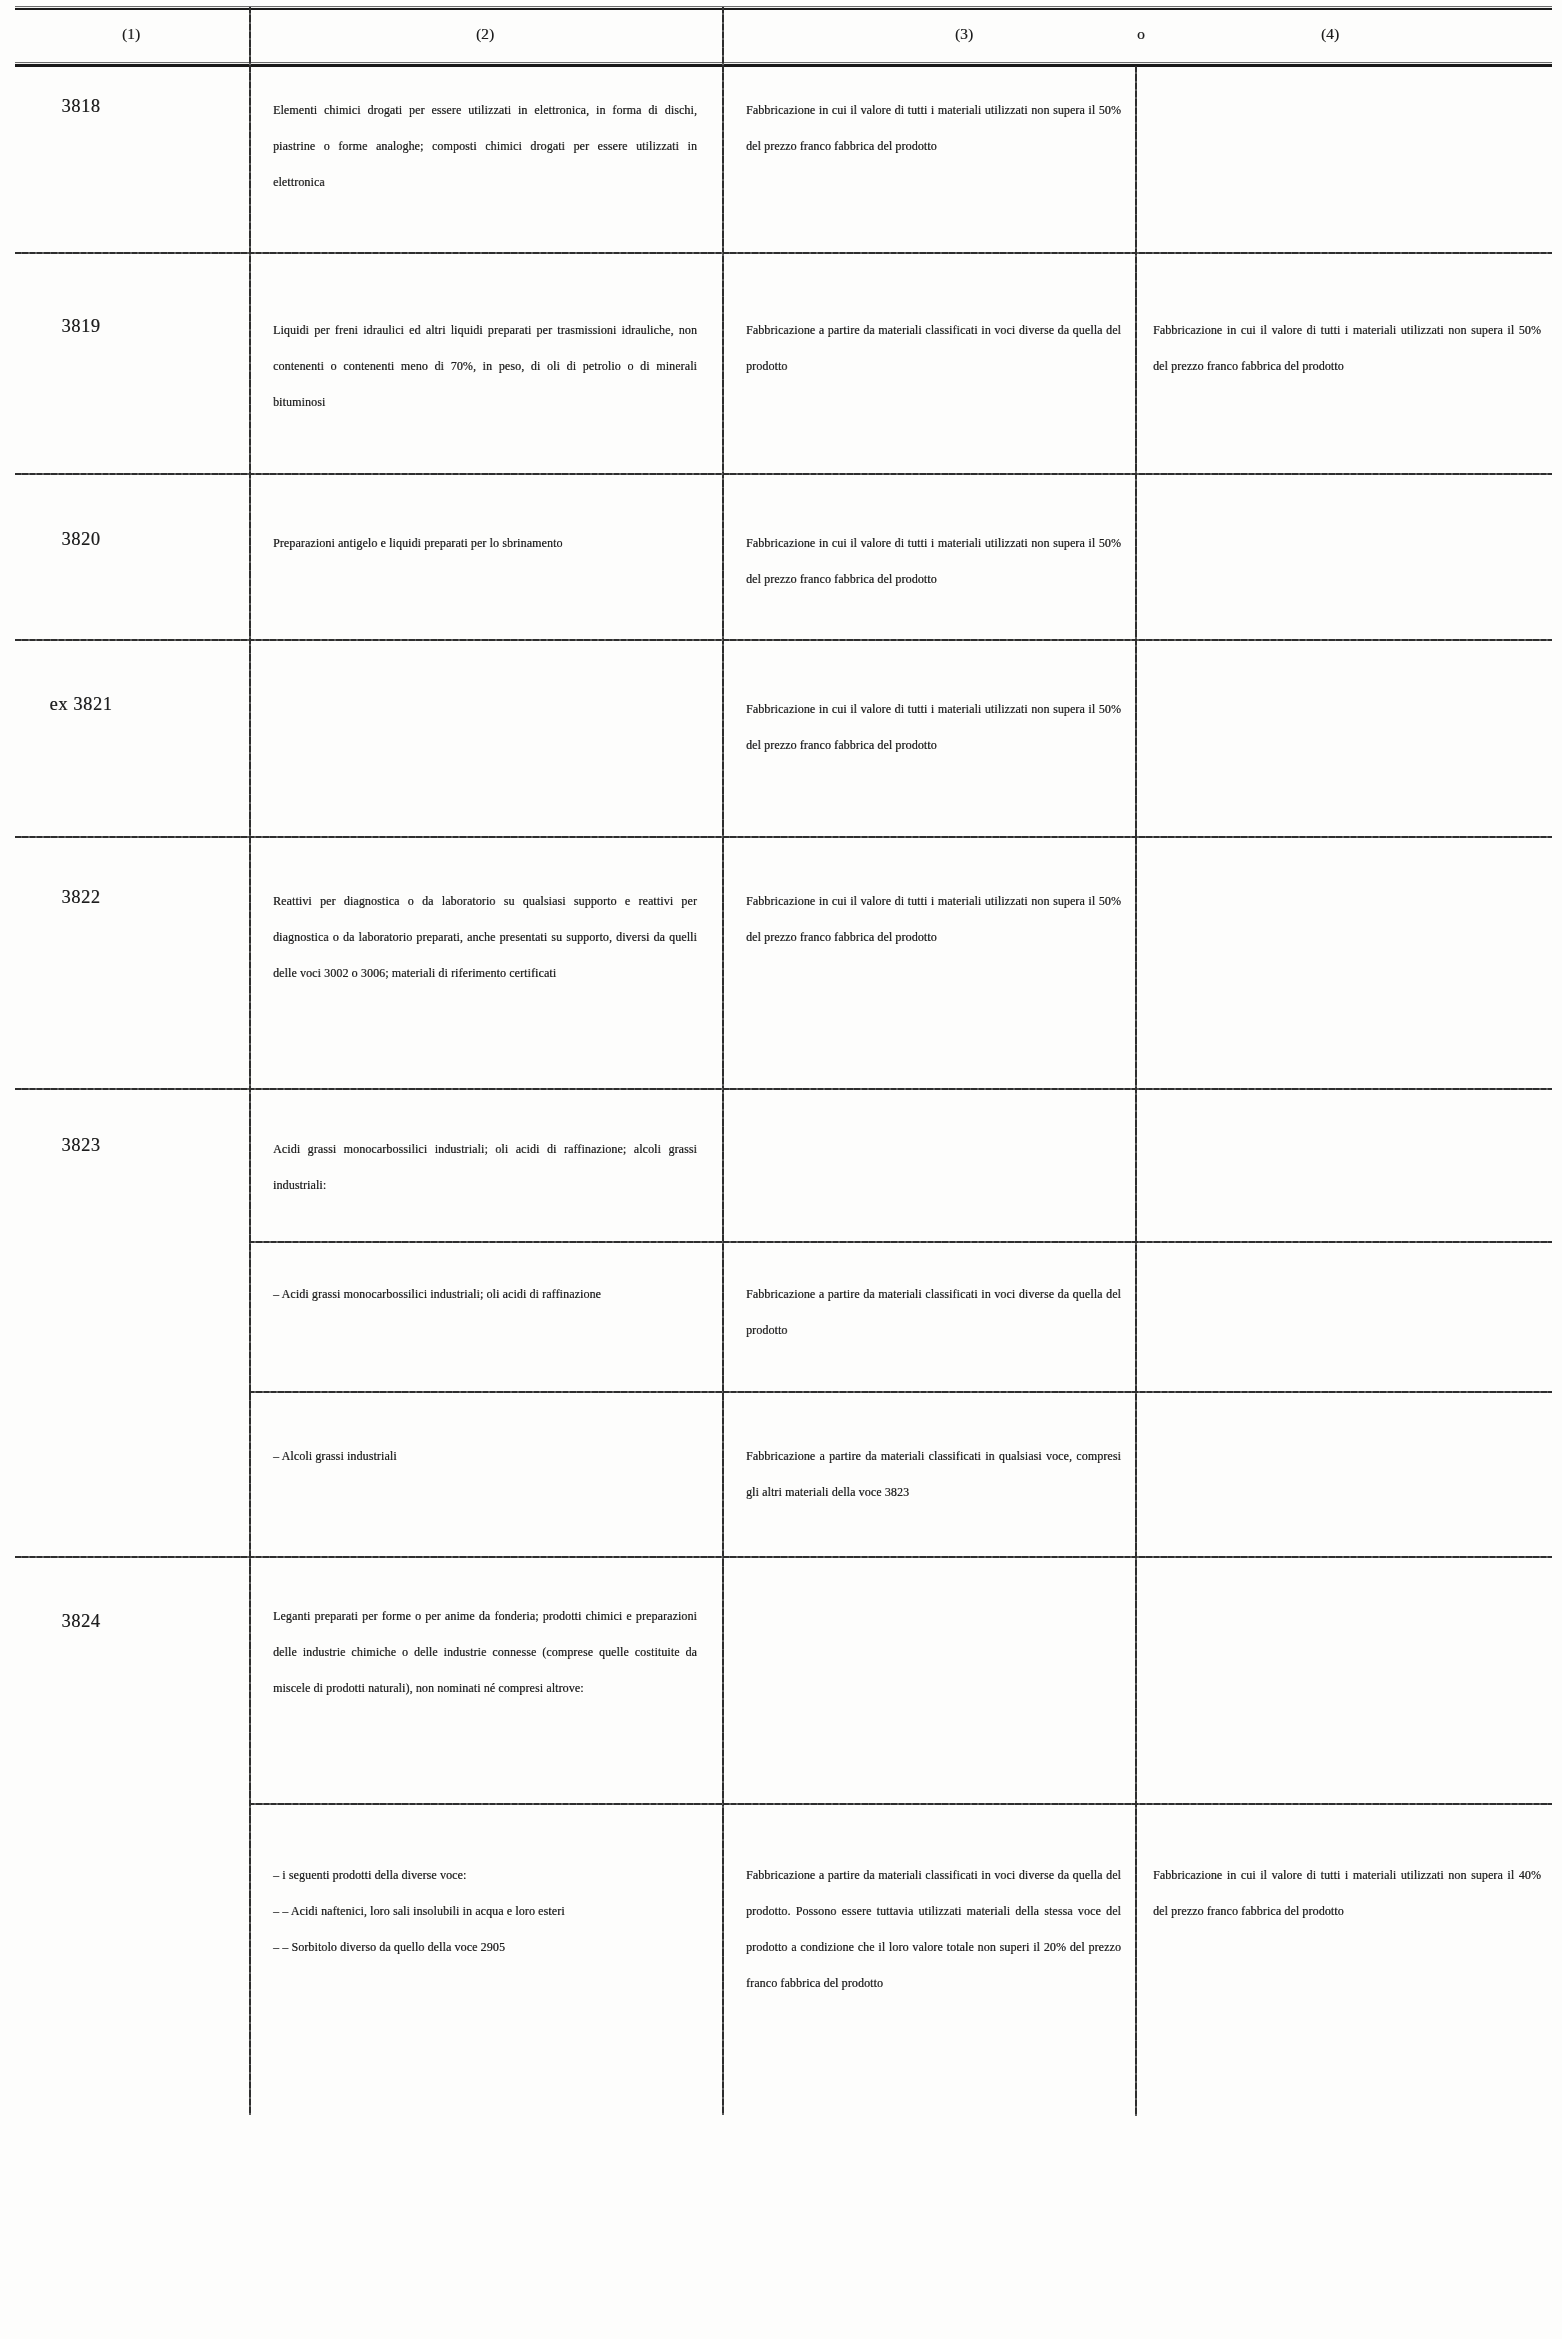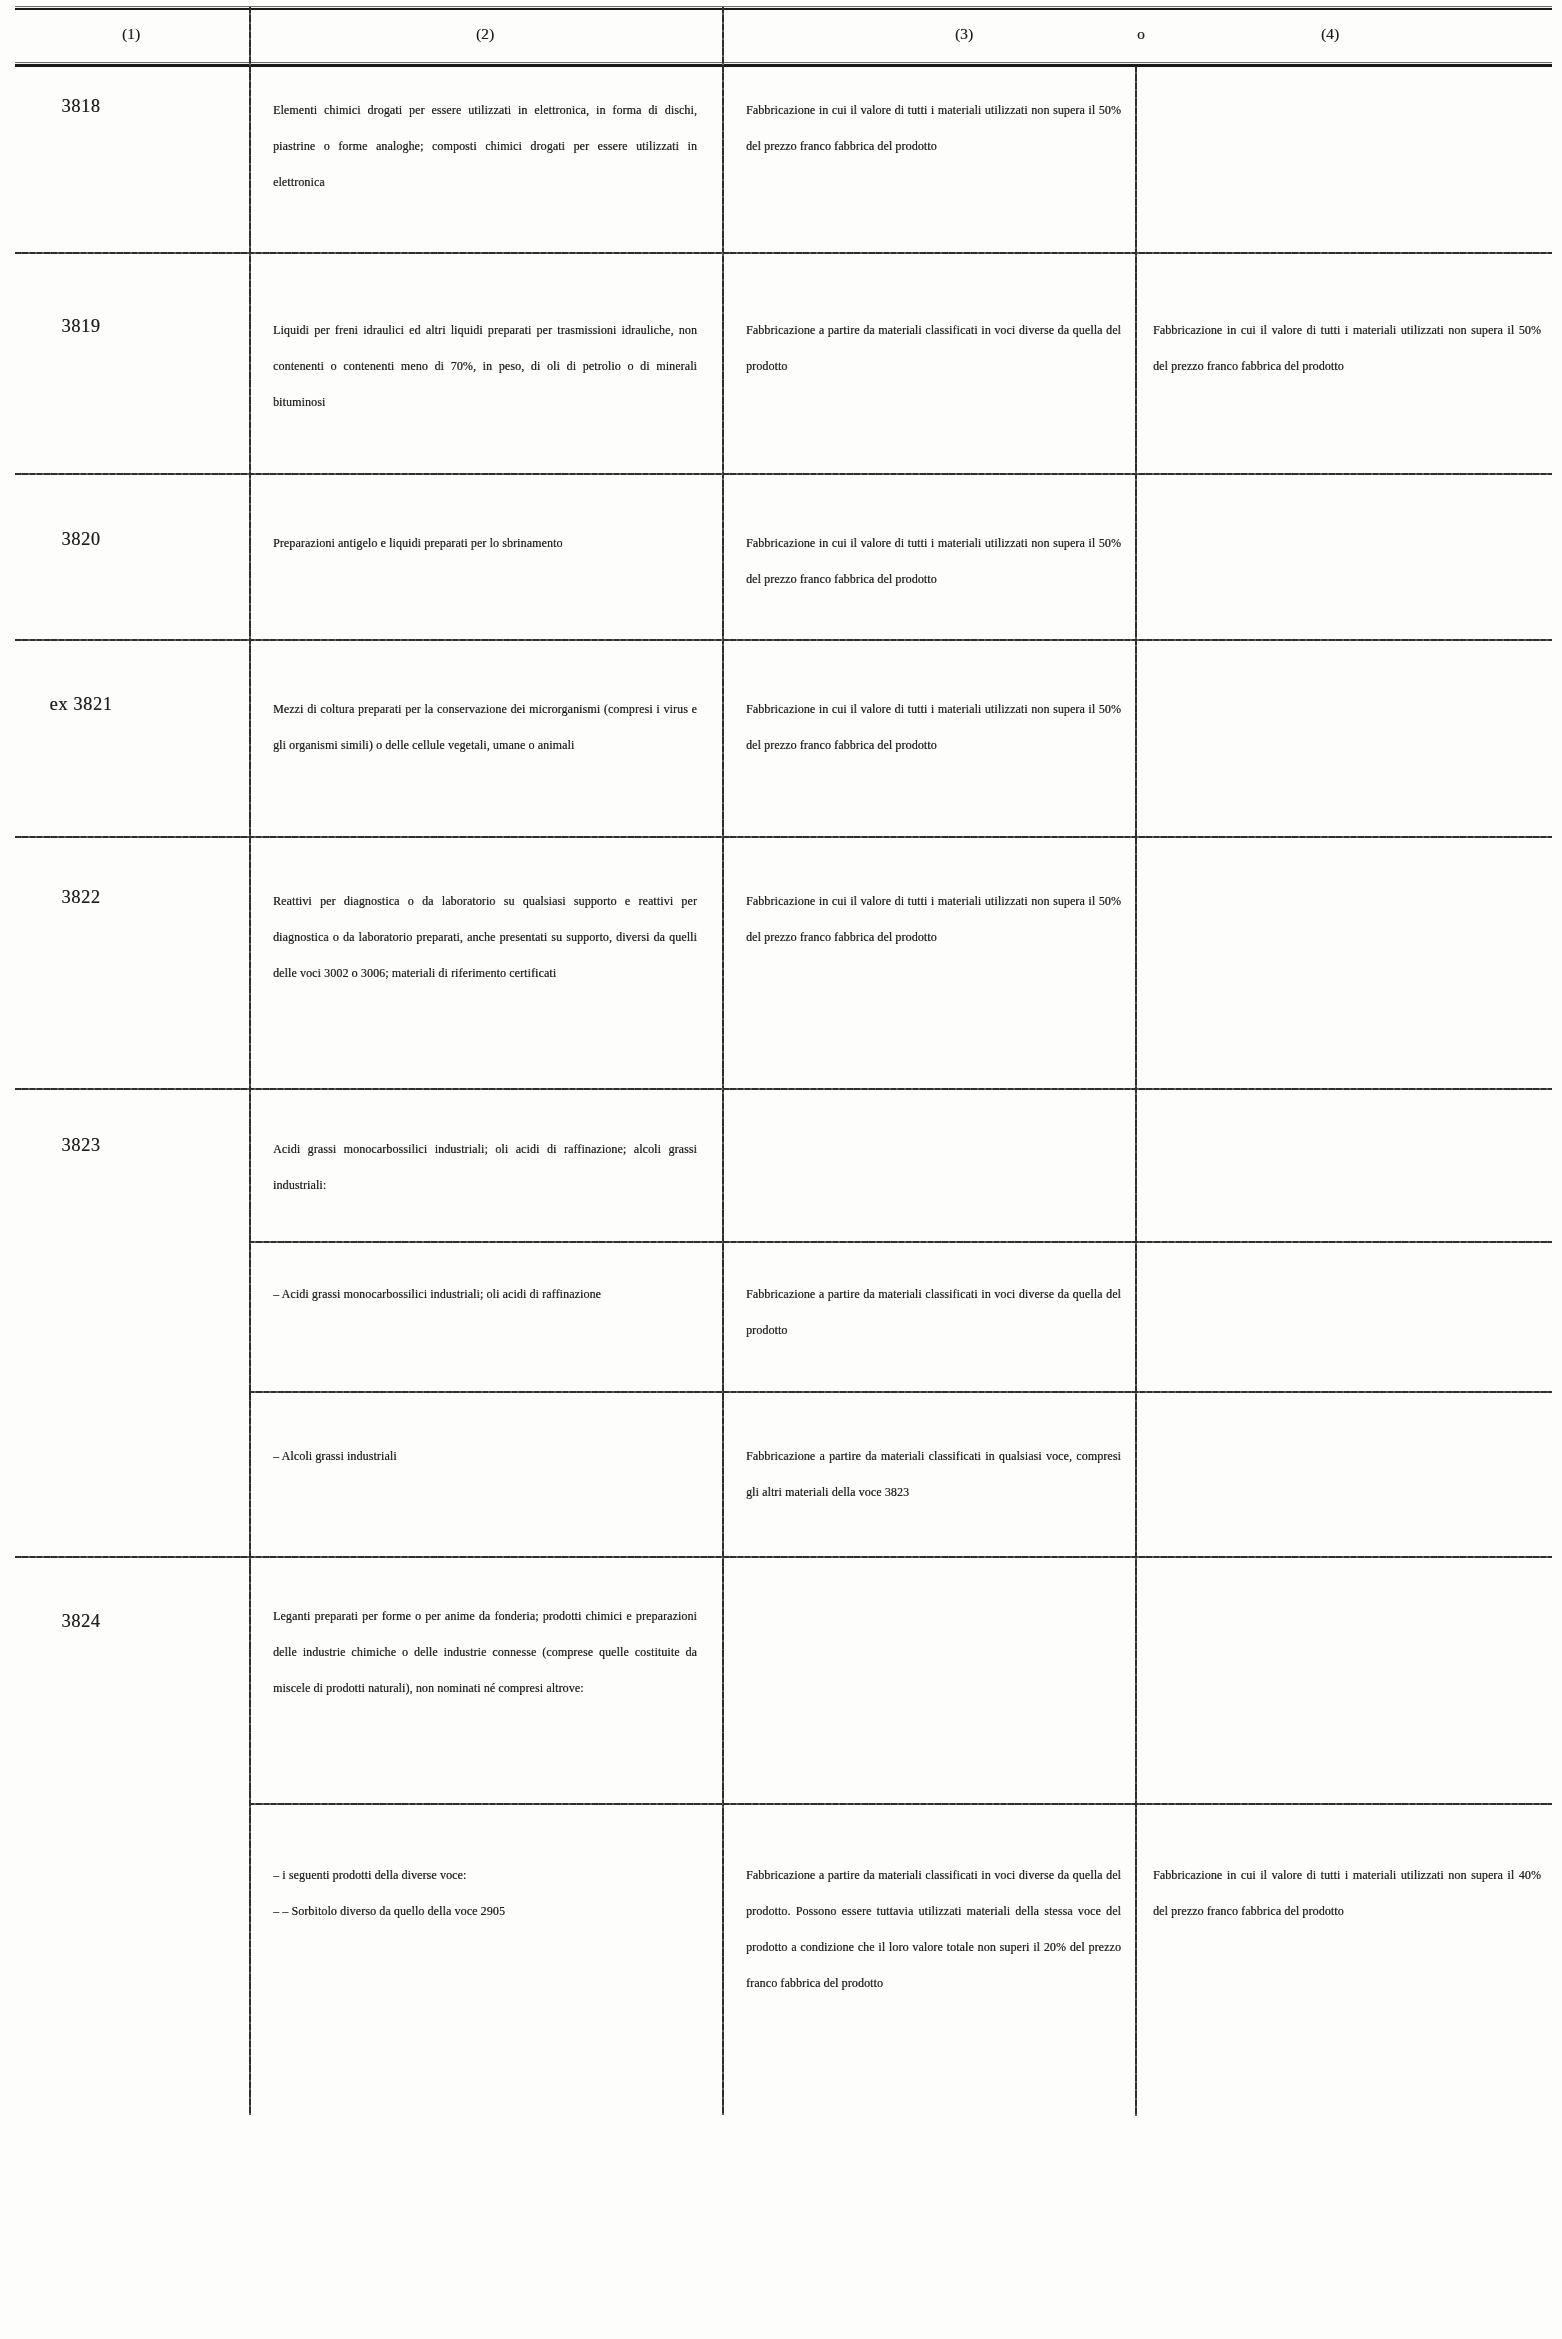--- a/index.html
+++ b/index.html
@@ -77,40 +77,40 @@
   <div class="code" style="top:314px;">3819</div>
   <div class="cell" style="left:273px; top:312px; width:424px;">Liquidi per freni idraulici ed altri liquidi preparati per trasmissioni idrauliche, non contenenti o contenenti meno di 70%, in peso, di oli di petrolio o di minerali bituminosi</div>
   <div class="cell" style="left:746px; top:312px; width:375px;">Fabbricazione a partire da materiali classificati in voci diverse da quella del prodotto</div>
   <div class="cell" style="left:1153px; top:312px; width:388px;">Fabbricazione in cui il valore di tutti i materiali utilizzati non supera il 50% del prezzo franco fabbrica del prodotto</div>
 
   <div class="code" style="top:527px;">3820</div>
   <div class="cell" style="left:273px; top:525px; width:424px;">Preparazioni antigelo e liquidi preparati per lo sbrinamento</div>
   <div class="cell" style="left:746px; top:525px; width:375px;">Fabbricazione in cui il valore di tutti i materiali utilizzati non supera il 50% del prezzo franco fabbrica del prodotto</div>
 
   <div class="code" style="top:692px;">ex 3821</div>
-  <div class="cell" style="left:273px; top:691px; width:424px;">Mezzi di coltura preparati per la conservazione dei microrganismi (compresi i virus e gli organismi simili) o delle cellule vegetali, umane o animali</div>
   <div class="cell" style="left:746px; top:691px; width:375px;">Fabbricazione in cui il valore di tutti i materiali utilizzati non supera il 50% del prezzo franco fabbrica del prodotto</div>
 
   <div class="code" style="top:885px;">3822</div>
   <div class="cell" style="left:273px; top:883px; width:424px;">Reattivi per diagnostica o da laboratorio su qualsiasi supporto e reattivi per diagnostica o da laboratorio preparati, anche presentati su supporto, diversi da quelli delle voci 3002 o 3006; materiali di riferimento certificati</div>
   <div class="cell" style="left:746px; top:883px; width:375px;">Fabbricazione in cui il valore di tutti i materiali utilizzati non supera il 50% del prezzo franco fabbrica del prodotto</div>
 
   <div class="code" style="top:1133px;">3823</div>
   <div class="cell hang1" style="left:273px; top:1276px; width:424px;">– Acidi grassi monocarbossilici industriali; oli acidi di raffinazione</div>
 
   <div class="cell" style="left:273px; top:1131px; width:424px;">Acidi grassi monocarbossilici industriali; oli acidi di raffinazione; alcoli grassi industriali:</div>
   <div class="cell" style="left:746px; top:1276px; width:375px;">Fabbricazione a partire da materiali classificati in voci diverse da quella del prodotto</div>
 
   <div class="cell hang1" style="left:273px; top:1438px; width:424px;">– Alcoli grassi industriali</div>
   <div class="cell" style="left:746px; top:1438px; width:375px;">Fabbricazione a partire da materiali classificati in qualsiasi voce, compresi gli altri materiali della voce 3823</div>
 
   <div class="code" style="top:1609px;">3824</div>
   <div class="cell" style="left:273px; top:1598px; width:424px;">Leganti preparati per forme o per anime da fonderia; prodotti chimici e preparazioni delle industrie chimiche o delle industrie connesse (comprese quelle costituite da miscele di prodotti naturali), non nominati né compresi altrove:</div>
 
   <div class="cell" style="left:273px; top:1857px; width:411px;">
     <div class="item hang1">– i seguenti prodotti della diverse voce:</div>
+    <div class="item hang2">– – Acidi naftenici, loro sali insolubili in acqua e loro esteri</div>
     <div class="item hang2">– – Sorbitolo diverso da quello della voce 2905</div>
   </div>
   <div class="cell" style="left:746px; top:1857px; width:375px;">Fabbricazione a partire da materiali classificati in voci diverse da quella del prodotto. Possono essere tuttavia utilizzati materiali della stessa voce del prodotto a condizione che il loro valore totale non superi il 20% del prezzo franco fabbrica del prodotto</div>
   <div class="cell" style="left:1153px; top:1857px; width:388px;">Fabbricazione in cui il valore di tutti i materiali utilizzati non supera il 40% del prezzo franco fabbrica del prodotto</div>
 
 </div>
 
 
 </body></html>

